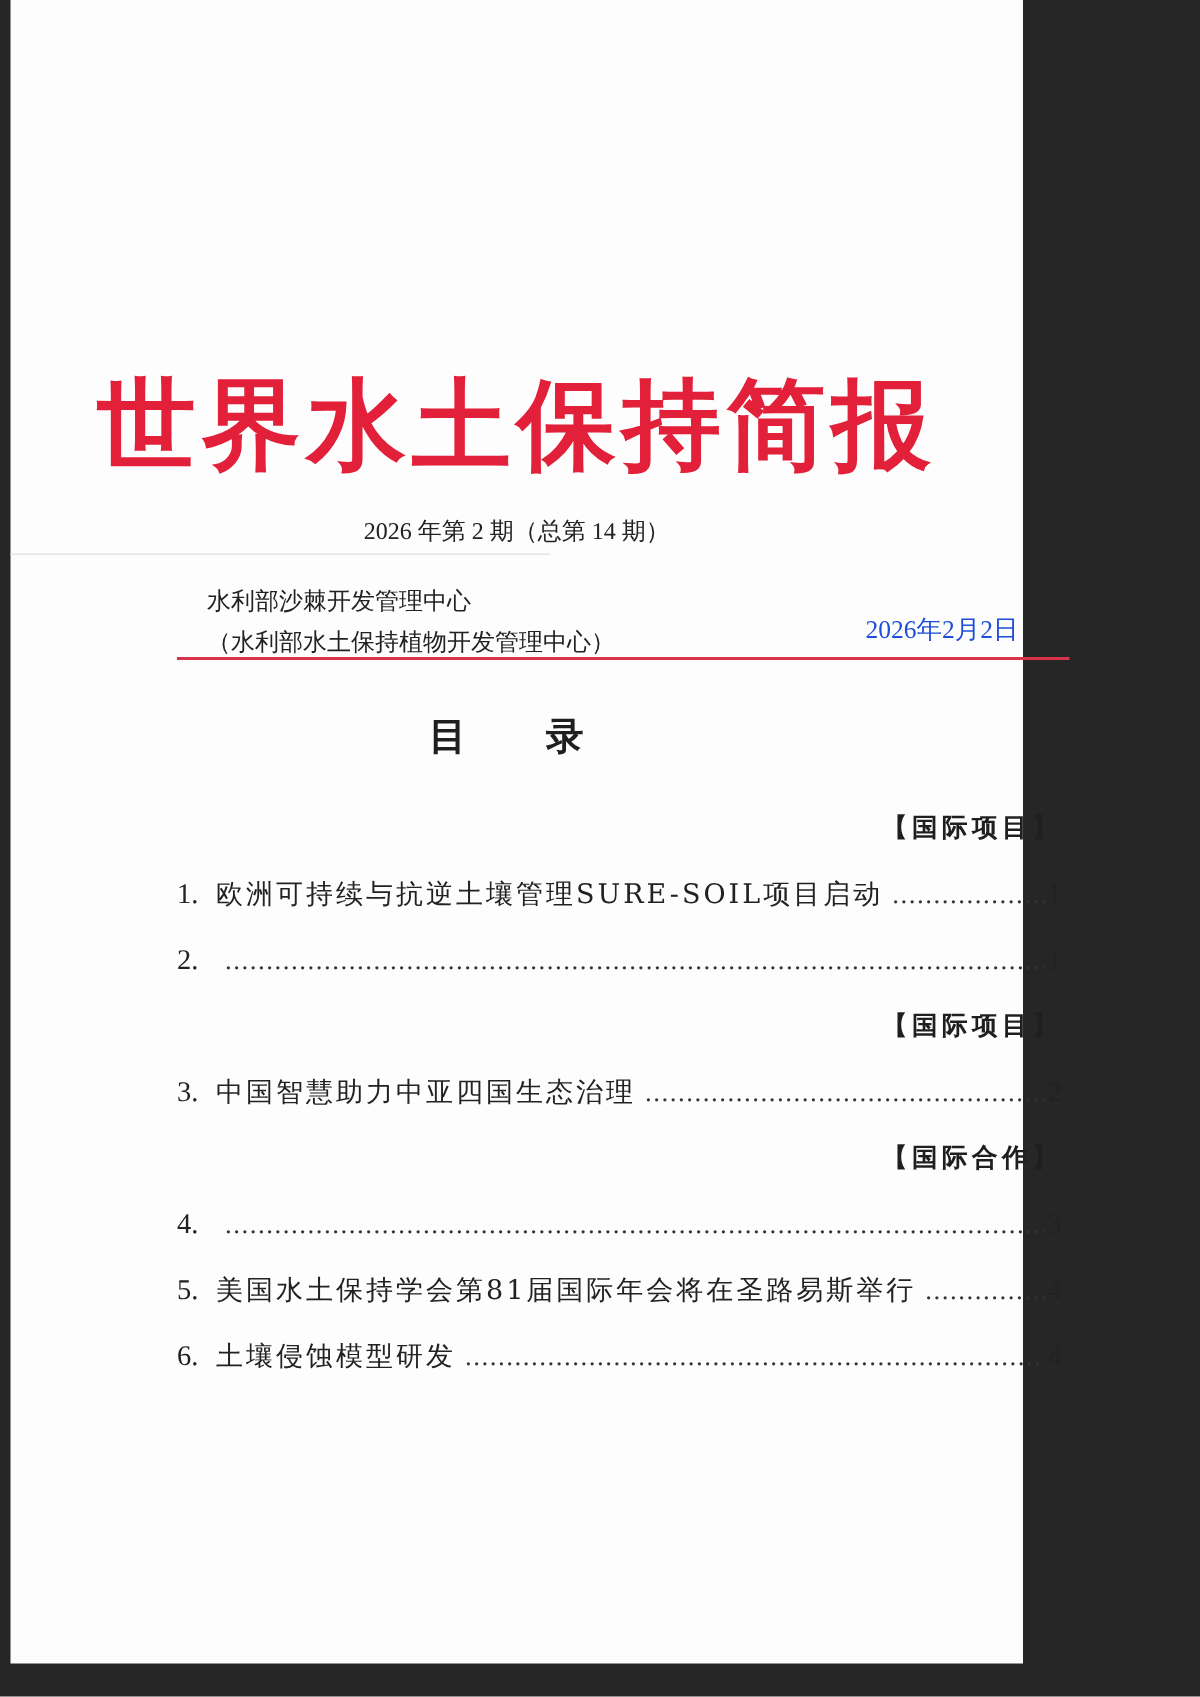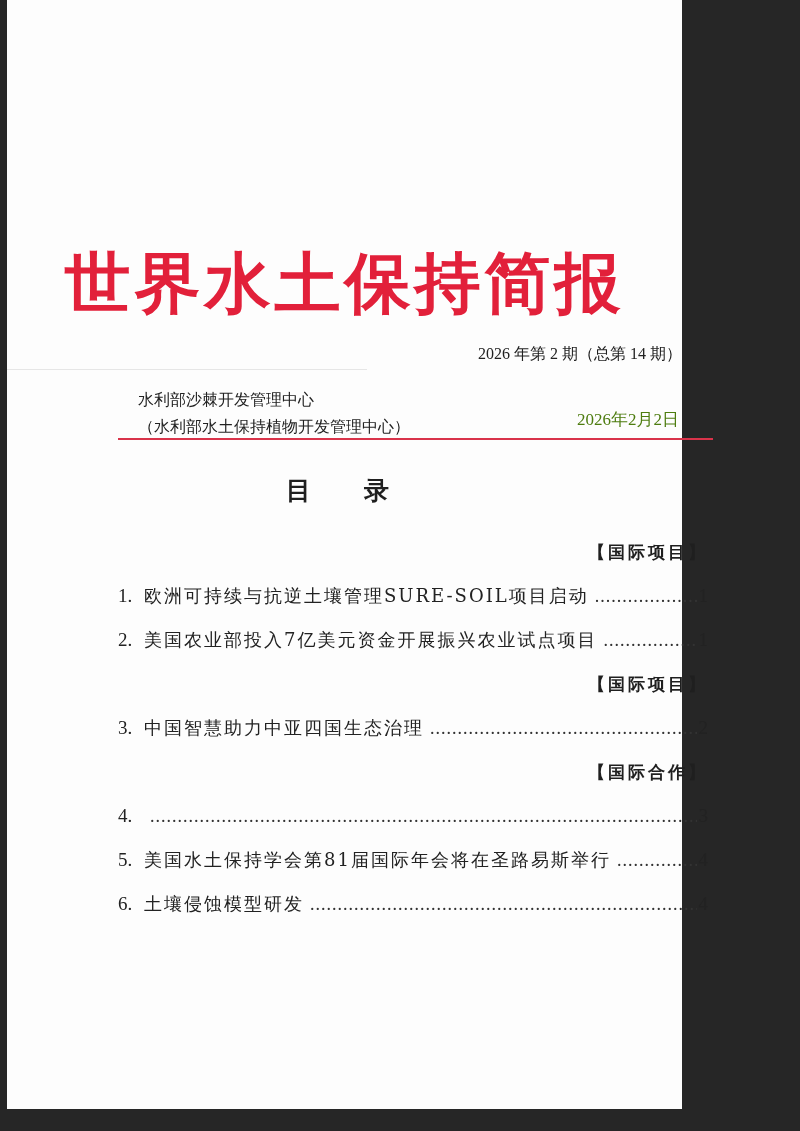--- a/index.html
+++ b/index.html
@@ -31,41 +31,41 @@
     font-family: "DejaVu Serif", serif;
     font-weight: bold;
     font-size: 66px;
     letter-spacing: 4px;
     line-height: 90px;
   }
   .issue {
     position: absolute;
     left: 0; right: 0;
     top: 344px;
-    text-align: right;
+    text-align: center;
     font-size: 16px;
     color: #222;
     font-family: "Liberation Serif", serif;
   }
   .org {
     position: absolute;
     left: 131px;
     top: 388px;
-    font-family: Liberation Mono, monospace;
+    font-family: Liberation Sans, sans-serif;
     font-size: 16px;
     color: #222;
     line-height: 27px;
   }
   .pub-date {
     position: absolute;
     left: 570px;
     top: 408px;
     font-family: "Liberation Serif", serif;
     font-size: 17px;
-    color: #4d7c0f;
+    color: #1d4ed8;
   }
   .rule {
     position: absolute;
     left: 111px;
     top: 438px;
     width: 595px;
     height: 2px;
     background: #d9334a;
   }
   .toc-title {
@@ -142,21 +142,20 @@
 
     <div class="section-head">【国际项目】</div>
     <div class="toc-entry">
       <span class="toc-num">1.</span>
       <span class="toc-text">欧洲可持续与抗逆土壤管理SURE-SOIL项目启动</span>
       <span class="toc-dots"></span>
       <span class="toc-page">1</span>
     </div>
     <div class="toc-entry">
       <span class="toc-num">2.</span>
-      <span class="toc-text">美国农业部投入7亿美元资金开展振兴农业试点项目</span>
       <span class="toc-dots"></span>
       <span class="toc-page">1</span>
     </div>
 
     <div class="section-head">【国际项目】</div>
     <div class="toc-entry">
       <span class="toc-num">3.</span>
       <span class="toc-text">中国智慧助力中亚四国生态治理</span>
       <span class="toc-dots"></span>
       <span class="toc-page">2</span>

